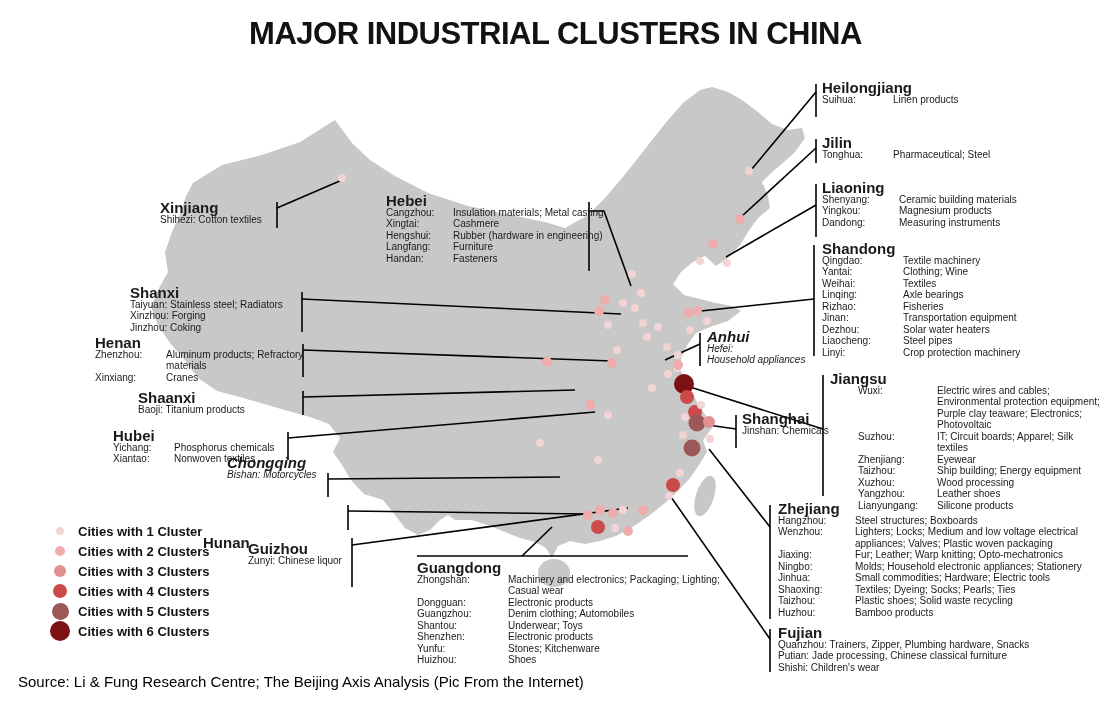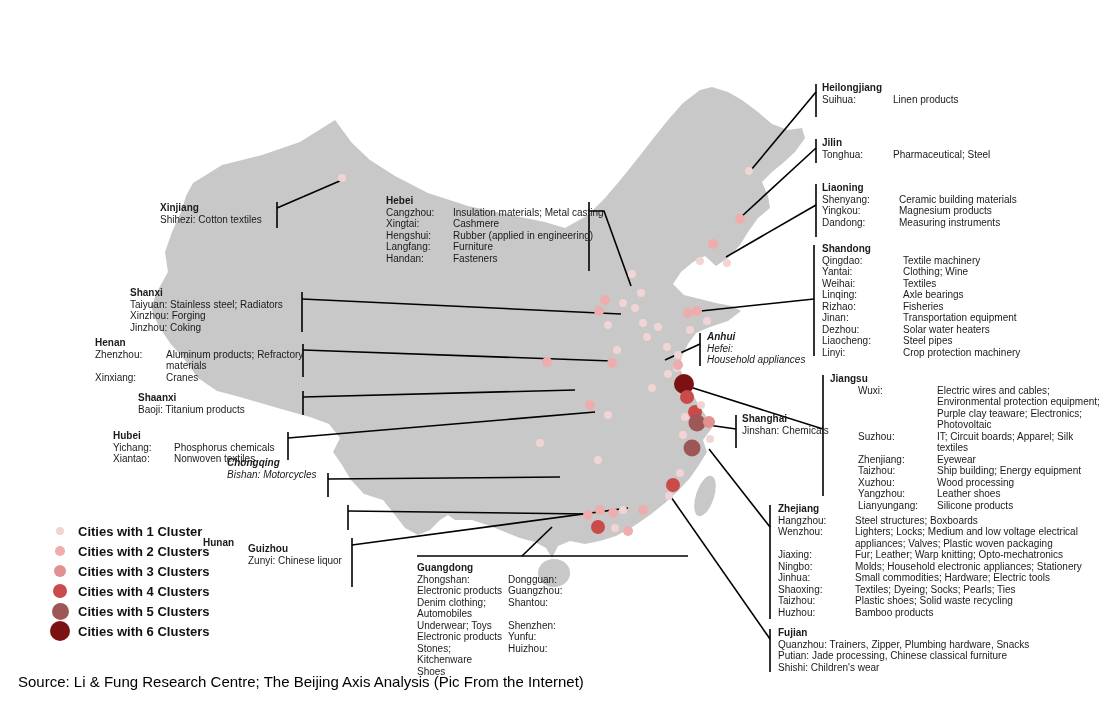--- a/index.html
+++ b/index.html
@@ -3,35 +3,36 @@
 <meta charset="utf-8">
 <style>
   html,body{margin:0;padding:0;background:#fff;}
   #canvas{position:relative;width:1111px;height:710px;background:#fff;overflow:hidden;
           font-family:"Liberation Sans",sans-serif;color:#111;}
   #title{position:absolute;top:16px;left:0;right:0;text-align:center;
          font-size:31px;font-weight:bold;letter-spacing:-0.5px;color:#121212;}
   #map-svg{position:absolute;left:0;top:0;}
   .leader{fill:none;stroke:#000;stroke-width:1.6;}
   .prov{position:absolute;font-size:10px;line-height:11.5px;color:#1a1a1a;}
-  .pname{font-weight:bold;font-size:10px;}
+  .pname{font-weight:bold;font-size:15px;}
   .pgrid{display:grid;column-gap:5px;}
   .prods,.iline{white-space:pre-line;}
   #legend{position:absolute;left:42px;top:521px;}
   .lrow{display:flex;align-items:center;height:20px;}
   .ldotcell{width:36px;display:flex;justify-content:center;align-items:center;}
   .ldot{border-radius:50%;display:block;}
   .llabel{font-weight:bold;font-size:13px;color:#111;}
   #source{position:absolute;left:18px;top:673px;font-size:15px;color:#000;}
 </style>
 </head>
 <body>
 
 <div id="canvas">
 
+  <div id="title">MAJOR INDUSTRIAL CLUSTERS IN CHINA</div>
 
   <svg id="map-svg" width="1111" height="710" viewBox="0 0 1111 710">
     <path d="M193,183 L222,165 L262,155 L300,142 L335,120 L352,143 L370,160 L395,176 L428,193
              L468,206 L510,215 L545,222 L565,228 L588,215 L605,198 L622,178 L638,158 L652,140
              L668,120 L683,103 L700,90 L712,87 L728,92 L742,100 L758,112 L772,124 L788,130
              L802,128 L805,138 L795,152 L783,163 L772,172 L762,182 L768,196 L770,208 L758,218
              L748,232 L740,245 L728,258 L716,266 L705,256 L693,262 L681,272 L673,284 L684,295
              L700,299 L716,303 L732,306 L741,311 L728,321 L710,327 L696,333 L688,344 L682,356
              L679,368 L686,380 L692,392 L698,404 L706,416 L712,428 L703,440 L707,452 L699,465
              L690,478 L678,491 L665,503 L650,515 L634,526 L616,536 L600,541 L585,544 L570,541
@@ -253,21 +254,21 @@
         <div class="iline">Shihezi: Cotton textiles</div>
       </div>
       <div class="prov" style="left: 386px; top: 195px; width: 237px;">
         <div class="pname">Hebei</div>
         <div class="pgrid" style="grid-template-columns: 62px 1fr;">
           <div class="city">Cangzhou:</div>
           <div class="prods">Insulation materials; Metal casting</div>
           <div class="city">Xingtai:</div>
           <div class="prods">Cashmere</div>
           <div class="city">Hengshui:</div>
-          <div class="prods">Rubber (applied in engineering)</div>
+          <div class="prods">Rubber (hardware in engineering)</div>
           <div class="city">Langfang:</div>
           <div class="prods">Furniture</div>
           <div class="city">Handan:</div>
           <div class="prods">Fasteners</div>
         </div>
       </div>
       <div class="prov" style="left: 130px; top: 287px; width: 190px;">
         <div class="pname">Shanxi</div>
         <div class="iline">Taiyuan: Stainless steel; Radiators</div>
         <div class="iline">Xinzhou: Forging</div>
@@ -304,20 +305,22 @@
         <div class="pname">Guizhou</div>
         <div class="iline">Zunyi: Chinese liquor</div>
       </div>
       <div class="prov" style="left: 203px; top: 537px; width: 174px;">
         <div class="pname">Hunan</div>
       </div>
       <div class="prov" style="left: 417px; top: 562px; width: 311px;">
         <div class="pname">Guangdong</div>
         <div class="pgrid" style="grid-template-columns: 86px 1fr;">
           <div class="city">Zhongshan:</div>
+          <div class="prods">Machinery and electronics; Packaging; Lighting;
+Casual wear</div>
           <div class="city">Dongguan:</div>
           <div class="prods">Electronic products</div>
           <div class="city">Guangzhou:</div>
           <div class="prods">Denim clothing; Automobiles</div>
           <div class="city">Shantou:</div>
           <div class="prods">Underwear; Toys</div>
           <div class="city">Shenzhen:</div>
           <div class="prods">Electronic products</div>
           <div class="city">Yunfu:</div>
           <div class="prods">Stones; Kitchenware</div>

